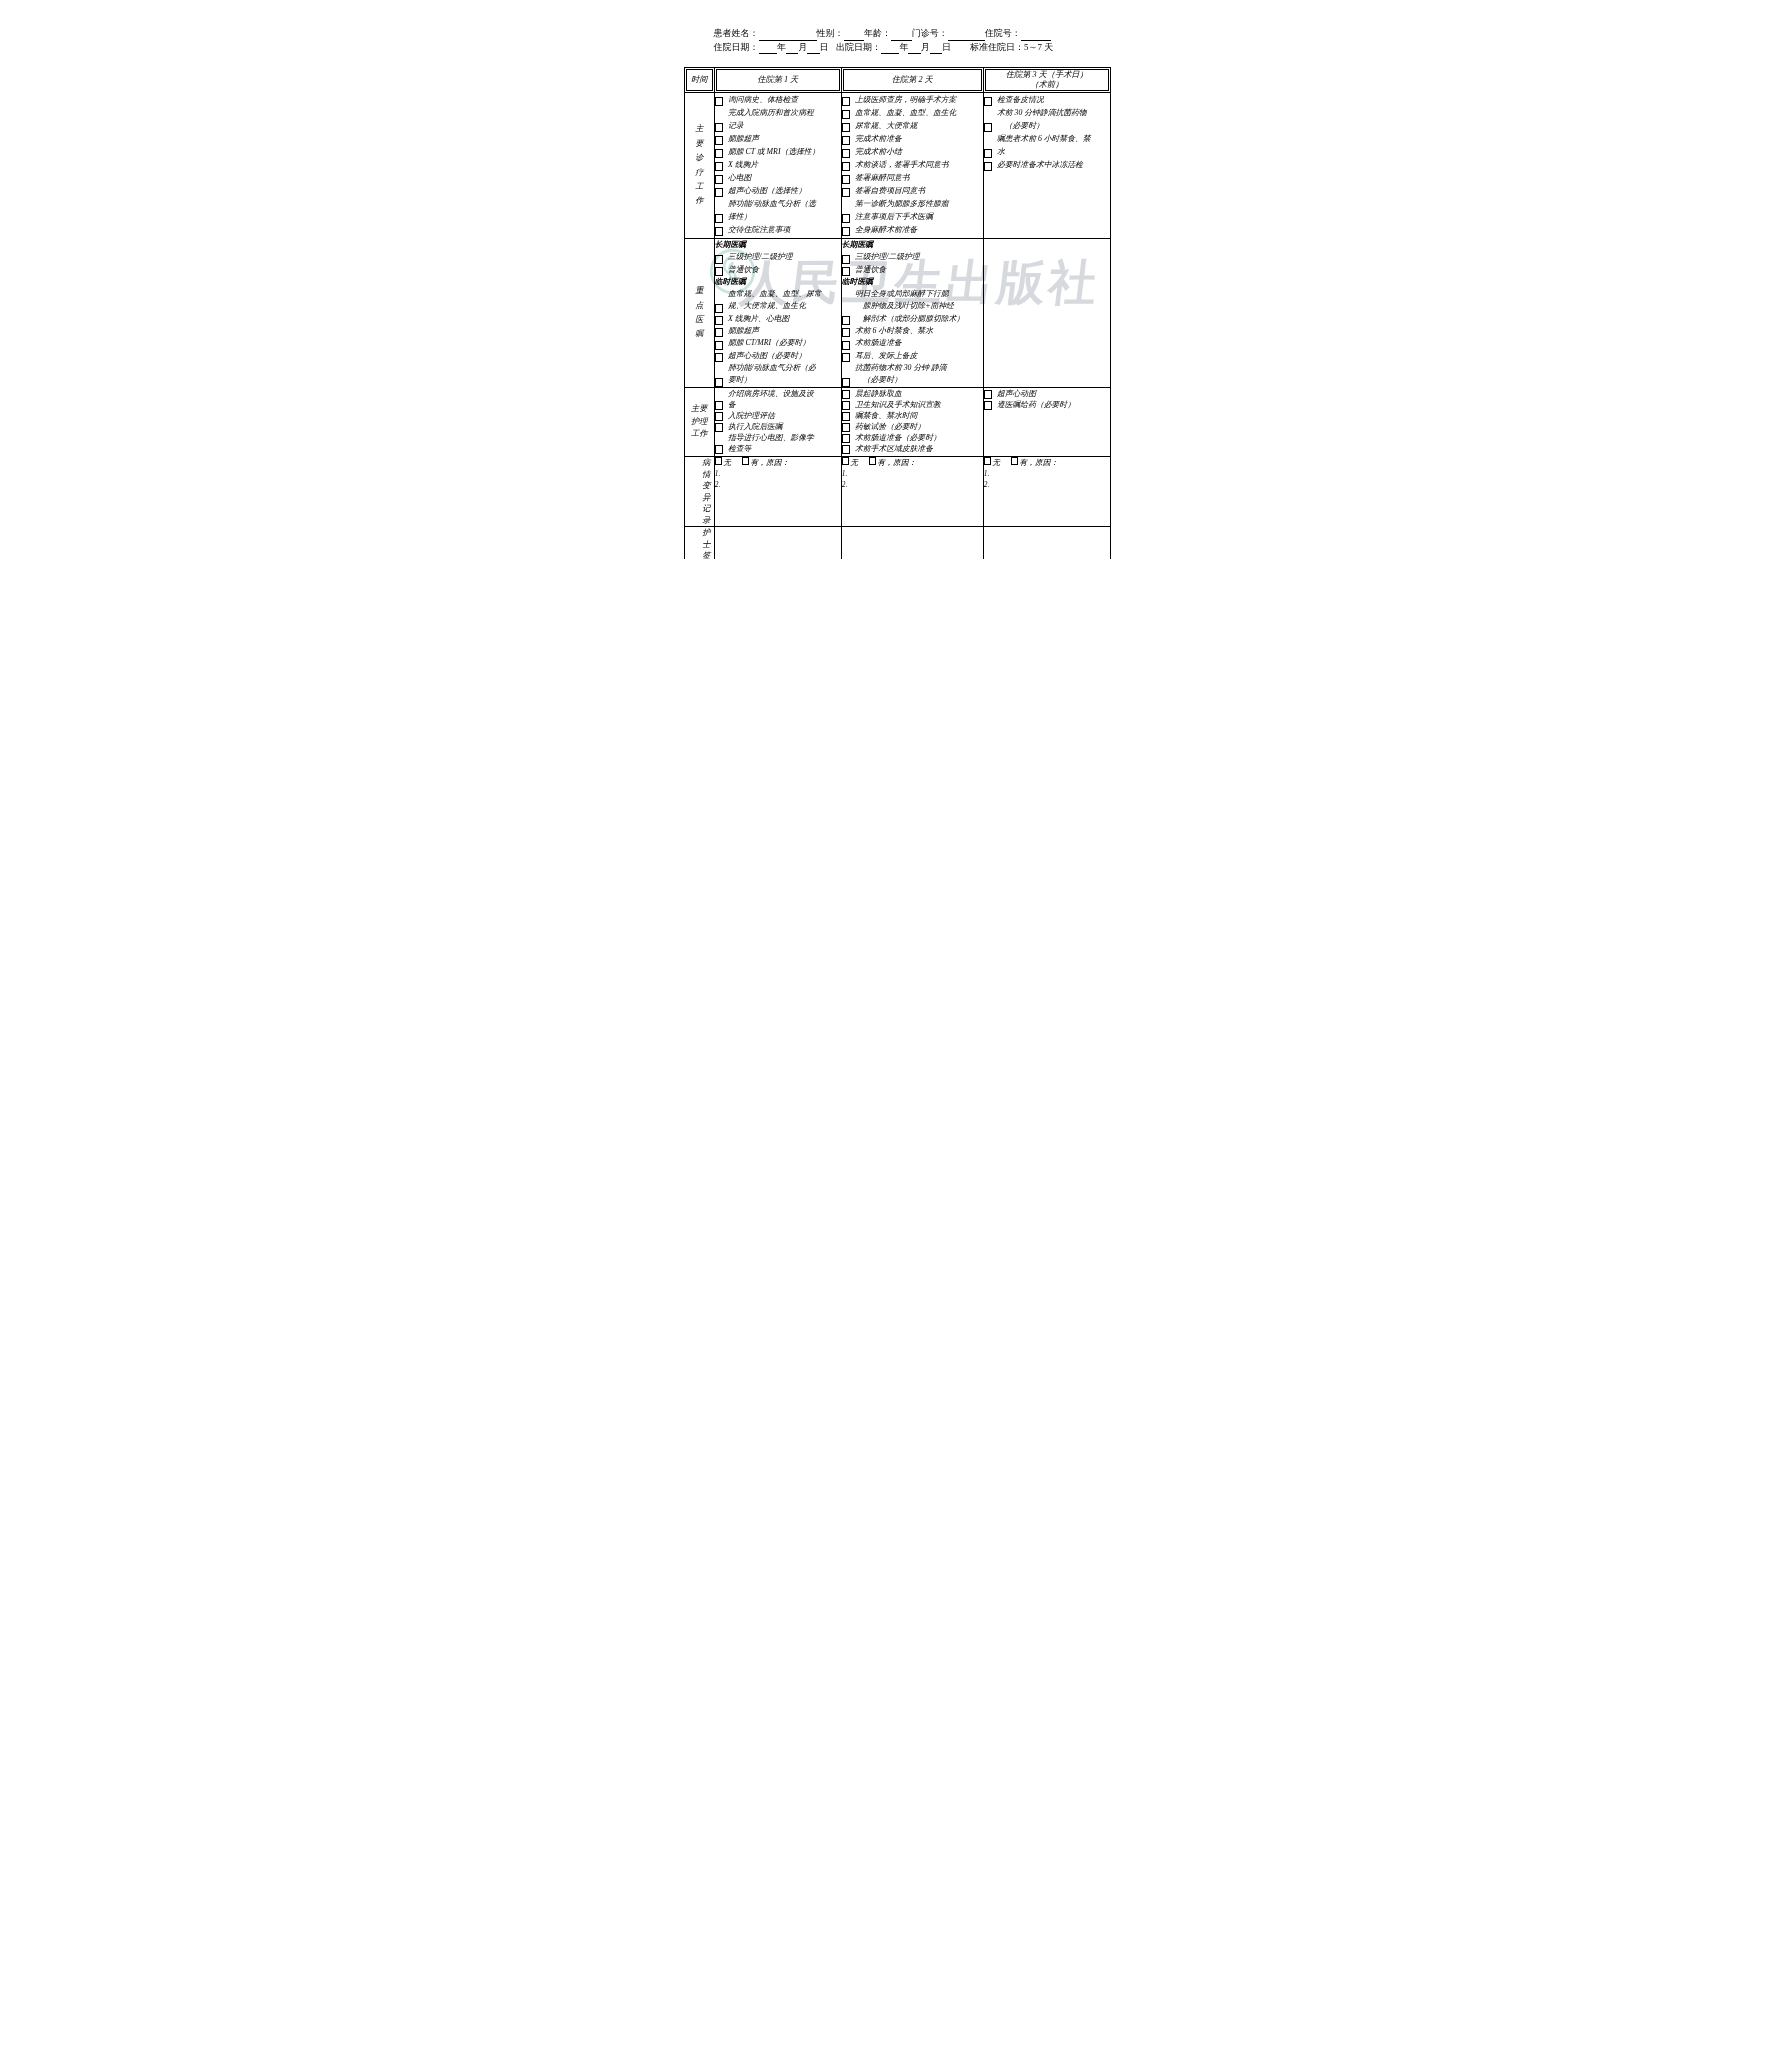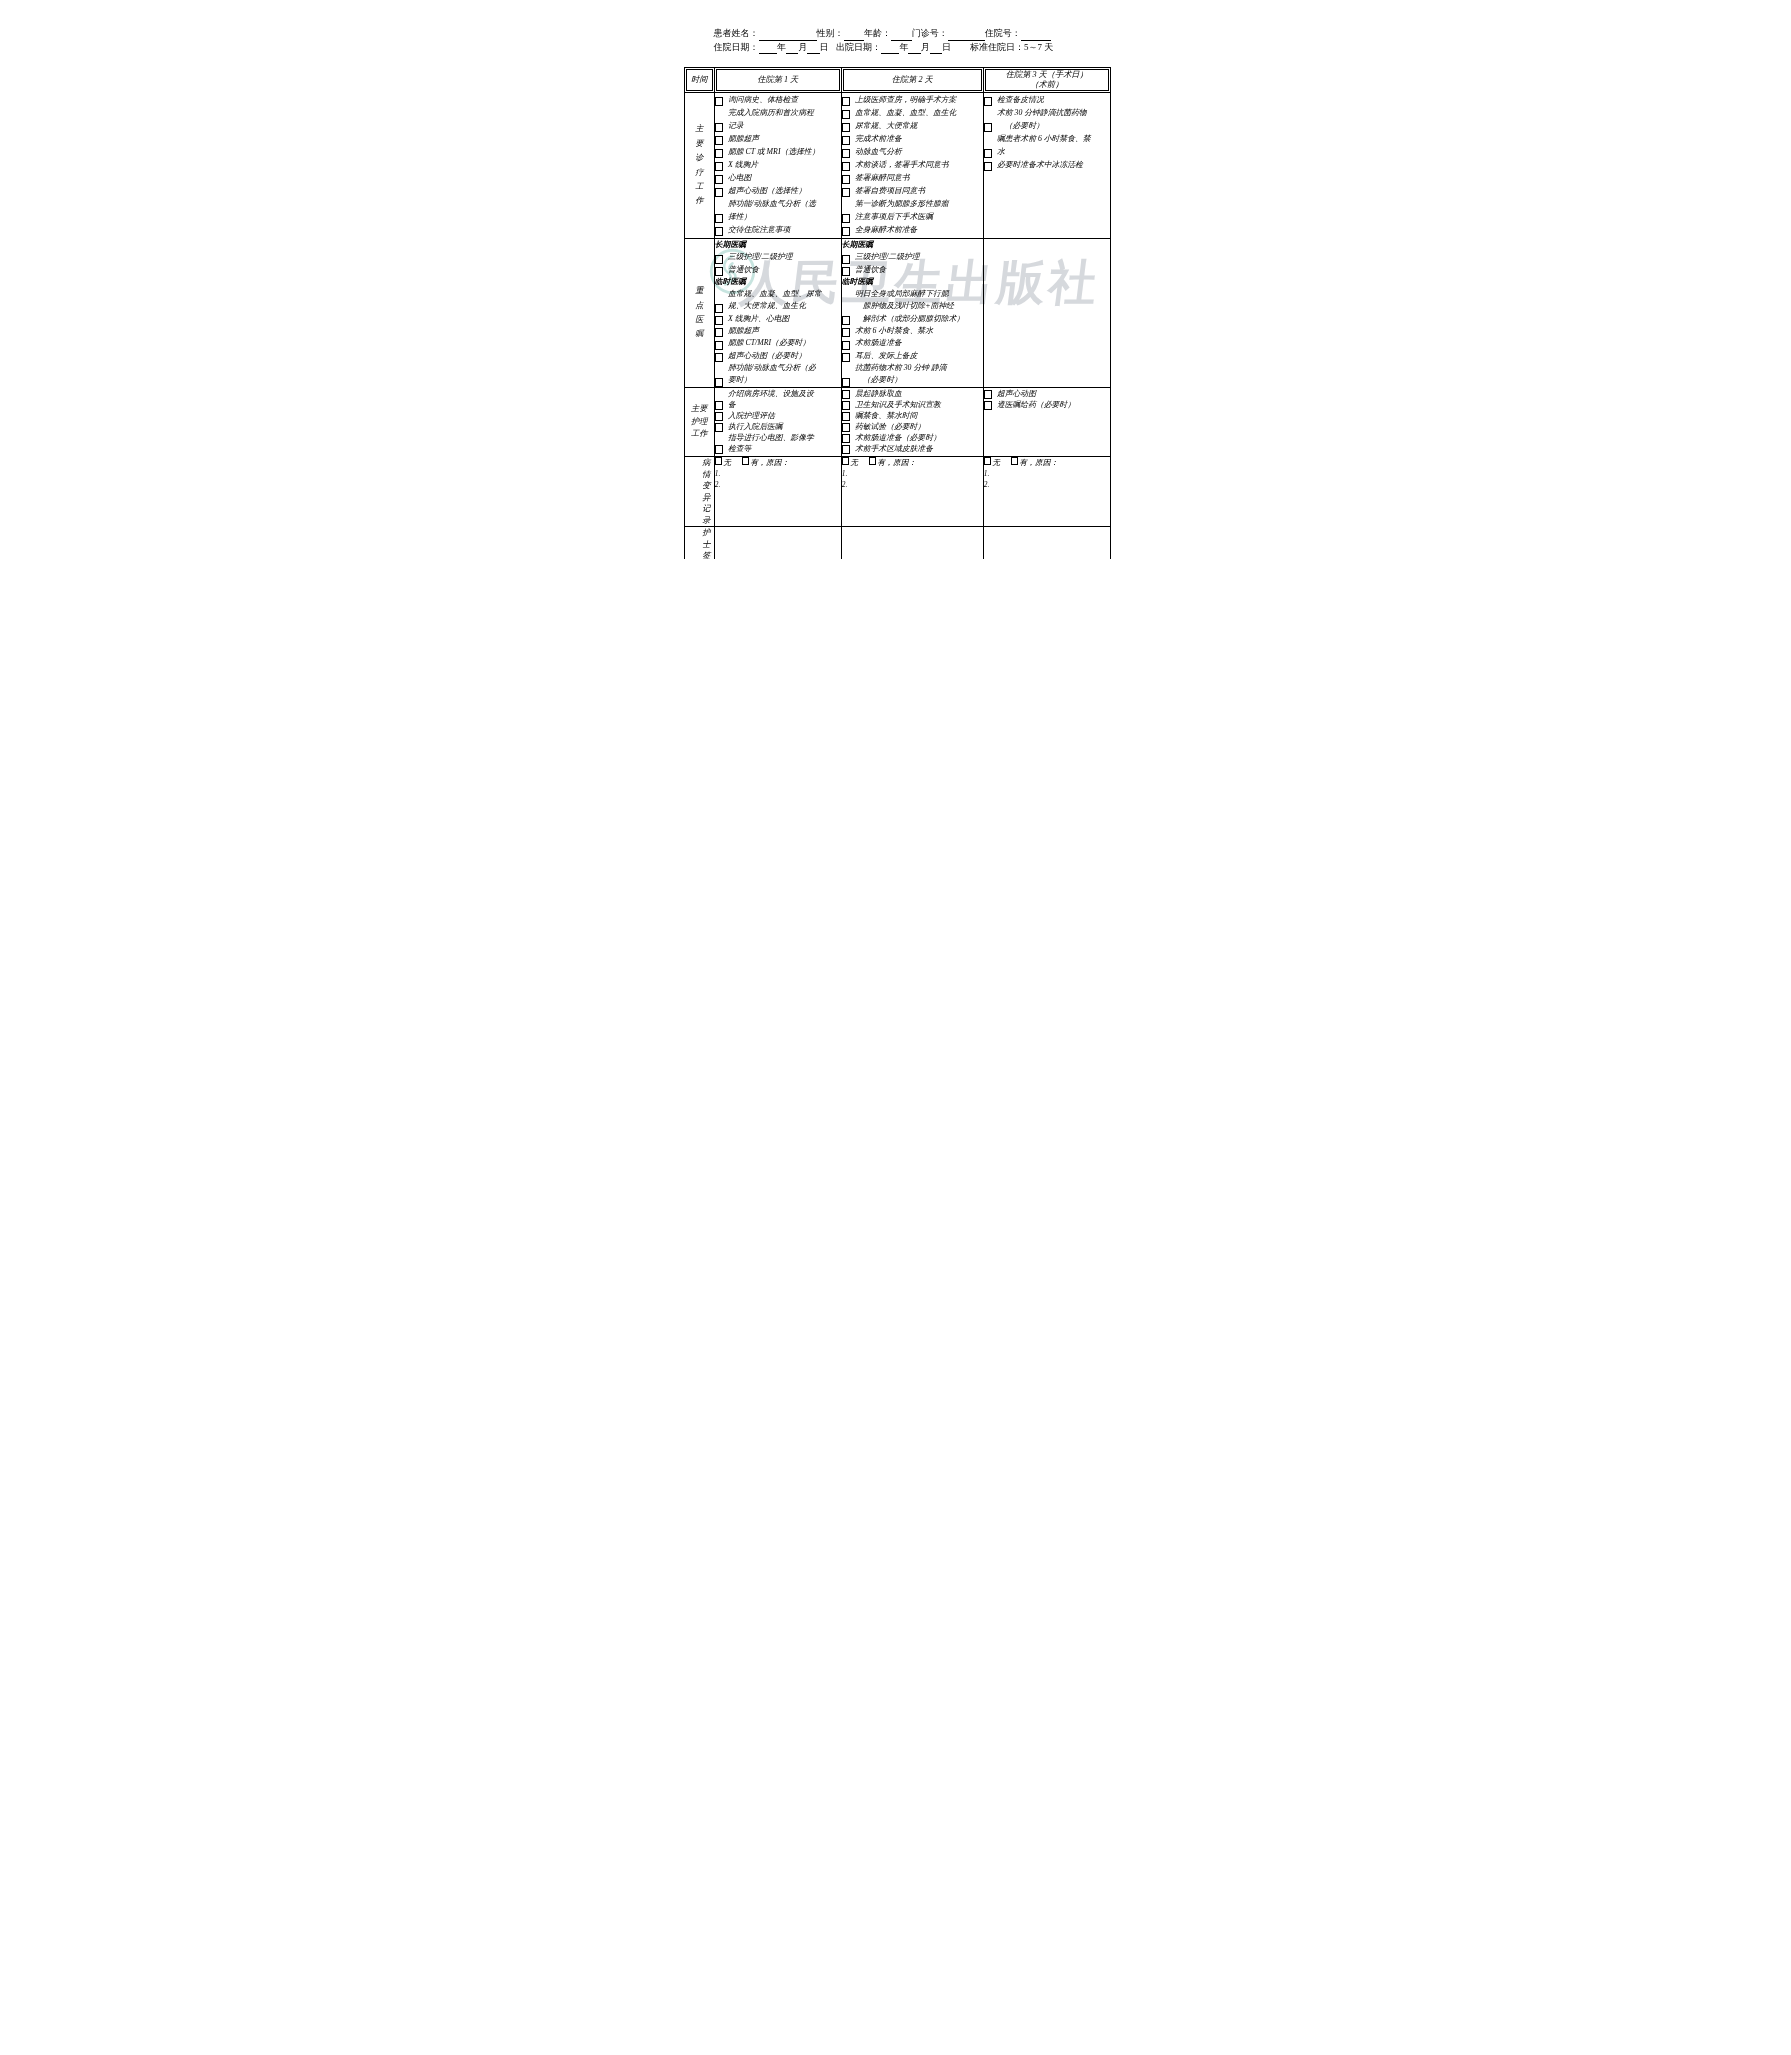--- a/index.html
+++ b/index.html
@@ -193,21 +193,21 @@
             <div class="item">
               <span class="cb"></span>
               <span class="tx">尿常规、大便常规</span>
             </div>
             <div class="item">
               <span class="cb"></span>
               <span class="tx">完成术前准备</span>
             </div>
             <div class="item">
               <span class="cb"></span>
-              <span class="tx">动脉血气分析</span>
+              <span class="tx">完成术前小结</span>
             </div>
             <div class="item">
               <span class="cb"></span>
               <span class="tx">术前谈话，签署手术同意书</span>
             </div>
             <div class="item">
               <span class="cb"></span>
               <span class="tx">签署麻醉同意书</span>
             </div>
             <div class="item">

